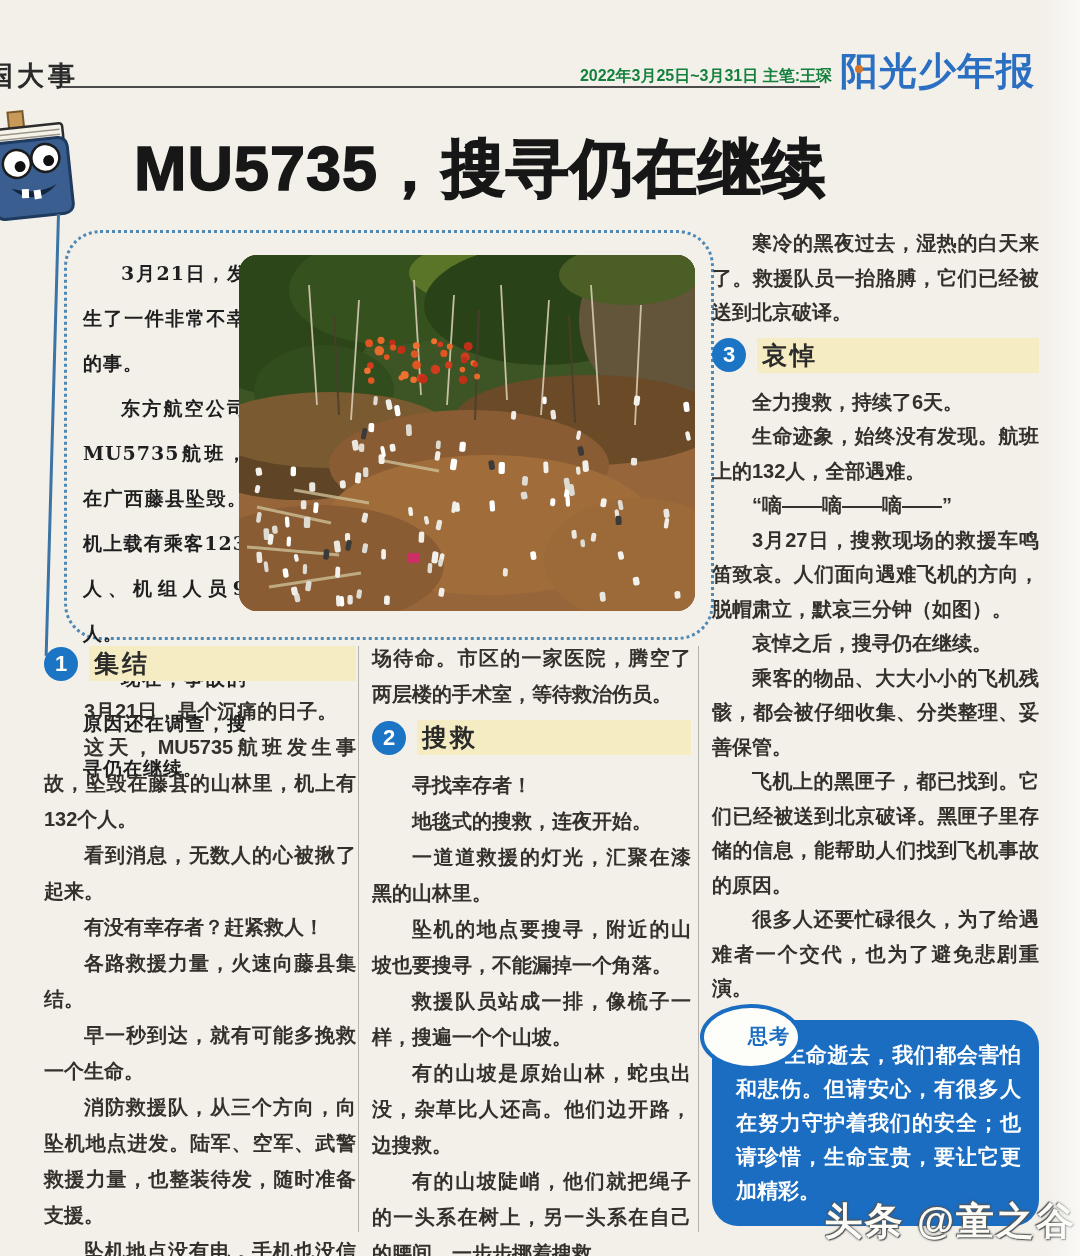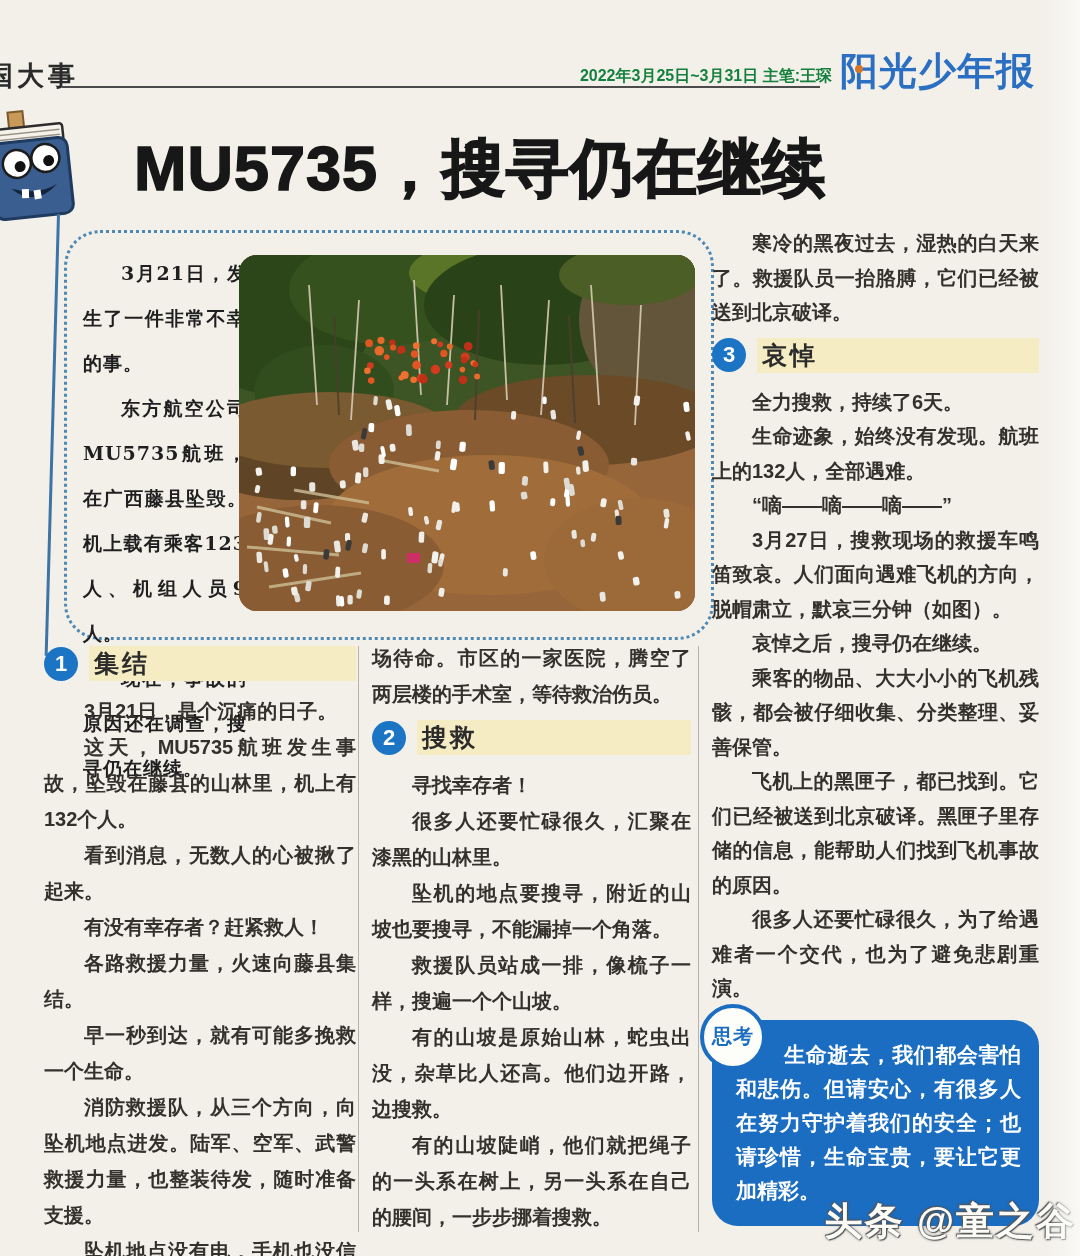--- a/index.html
+++ b/index.html
@@ -53,21 +53,21 @@
   .sec-band{flex:1;height:35px;background:#f5ecc3;display:flex;align-items:center;padding-left:5px;}
   .sec-band span{font-size:25px;font-weight:900;color:#2b2b2b;letter-spacing:3px;}
   .col1 .sec-head{margin-top:0;}
   
   .think-box{position:relative;margin-top:14px;background:#1b6dc1;border-radius:26px;
     padding:18px 18px 18px 24px;}
   .think-box .think-text{font-size:21px;line-height:34px;font-weight:800;color:#ffffff;
     text-align:justify;text-indent:2.3em;margin:0;}
   .think-badge{position:absolute;left:-12px;top:-16px;width:58px;height:58px;border-radius:50%;
     background:#fdfdfa;border:4px solid #1b6dc1;display:flex;align-items:center;justify-content:center;
-    color:#1b6dc1;font-size:20px;font-weight:900;letter-spacing:1px;}
+    color:#1b6dc1;font-size:20px;font-weight:900;letter-spacing:1px;padding-left:36px;}
   
   .watermark{position:absolute;right:4px;top:1196px;font-size:38px;font-weight:900;
     color:#fbfbf8;letter-spacing:2px;white-space:nowrap;
     text-shadow:0 0 3px #4a4a4a,1px 1px 1px #5a5a5a,-1px -1px 1px #5a5a5a;}
   .edge-light{position:absolute;right:0;top:0;width:34px;height:100%;
     background:linear-gradient(to right,rgba(250,250,248,0),rgba(250,250,248,.85));}
 </style>
 </head>
 <body>
 
@@ -308,21 +308,22 @@
 
   <div class="col col2">
     <p class="no-indent">场待命。市区的一家医院，腾空了两层楼的手术室，等待救治伤员。</p>
     <div class="sec-head">
       <div class="sec-badge">2</div>
       <div class="sec-band">
           <span>搜救</span>
         </div>
     </div>
     <p>寻找幸存者！</p>
-    <p>很多人还要忙碌很久，汇聚在漆黑的山林里。</p>
+    <p>地毯式的搜救，连夜开始。</p>
+    <p>一道道救援的灯光，汇聚在漆黑的山林里。</p>
     <p>坠机的地点要搜寻，附近的山坡也要搜寻，不能漏掉一个角落。</p>
     <p>救援队员站成一排，像梳子一样，搜遍一个个山坡。</p>
     <p>有的山坡是原始山林，蛇虫出没，杂草比人还高。他们边开路，边搜救。</p>
     <p>有的山坡陡峭，他们就把绳子的一头系在树上，另一头系在自己的腰间，一步步挪着搜救。</p>
   </div>
 
   <div class="v-divider vd2"></div>
 
   <div class="col col3">
     <p>寒冷的黑夜过去，湿热的白天来了。救援队员一抬胳膊，它们已经被送到北京破译。</p>

